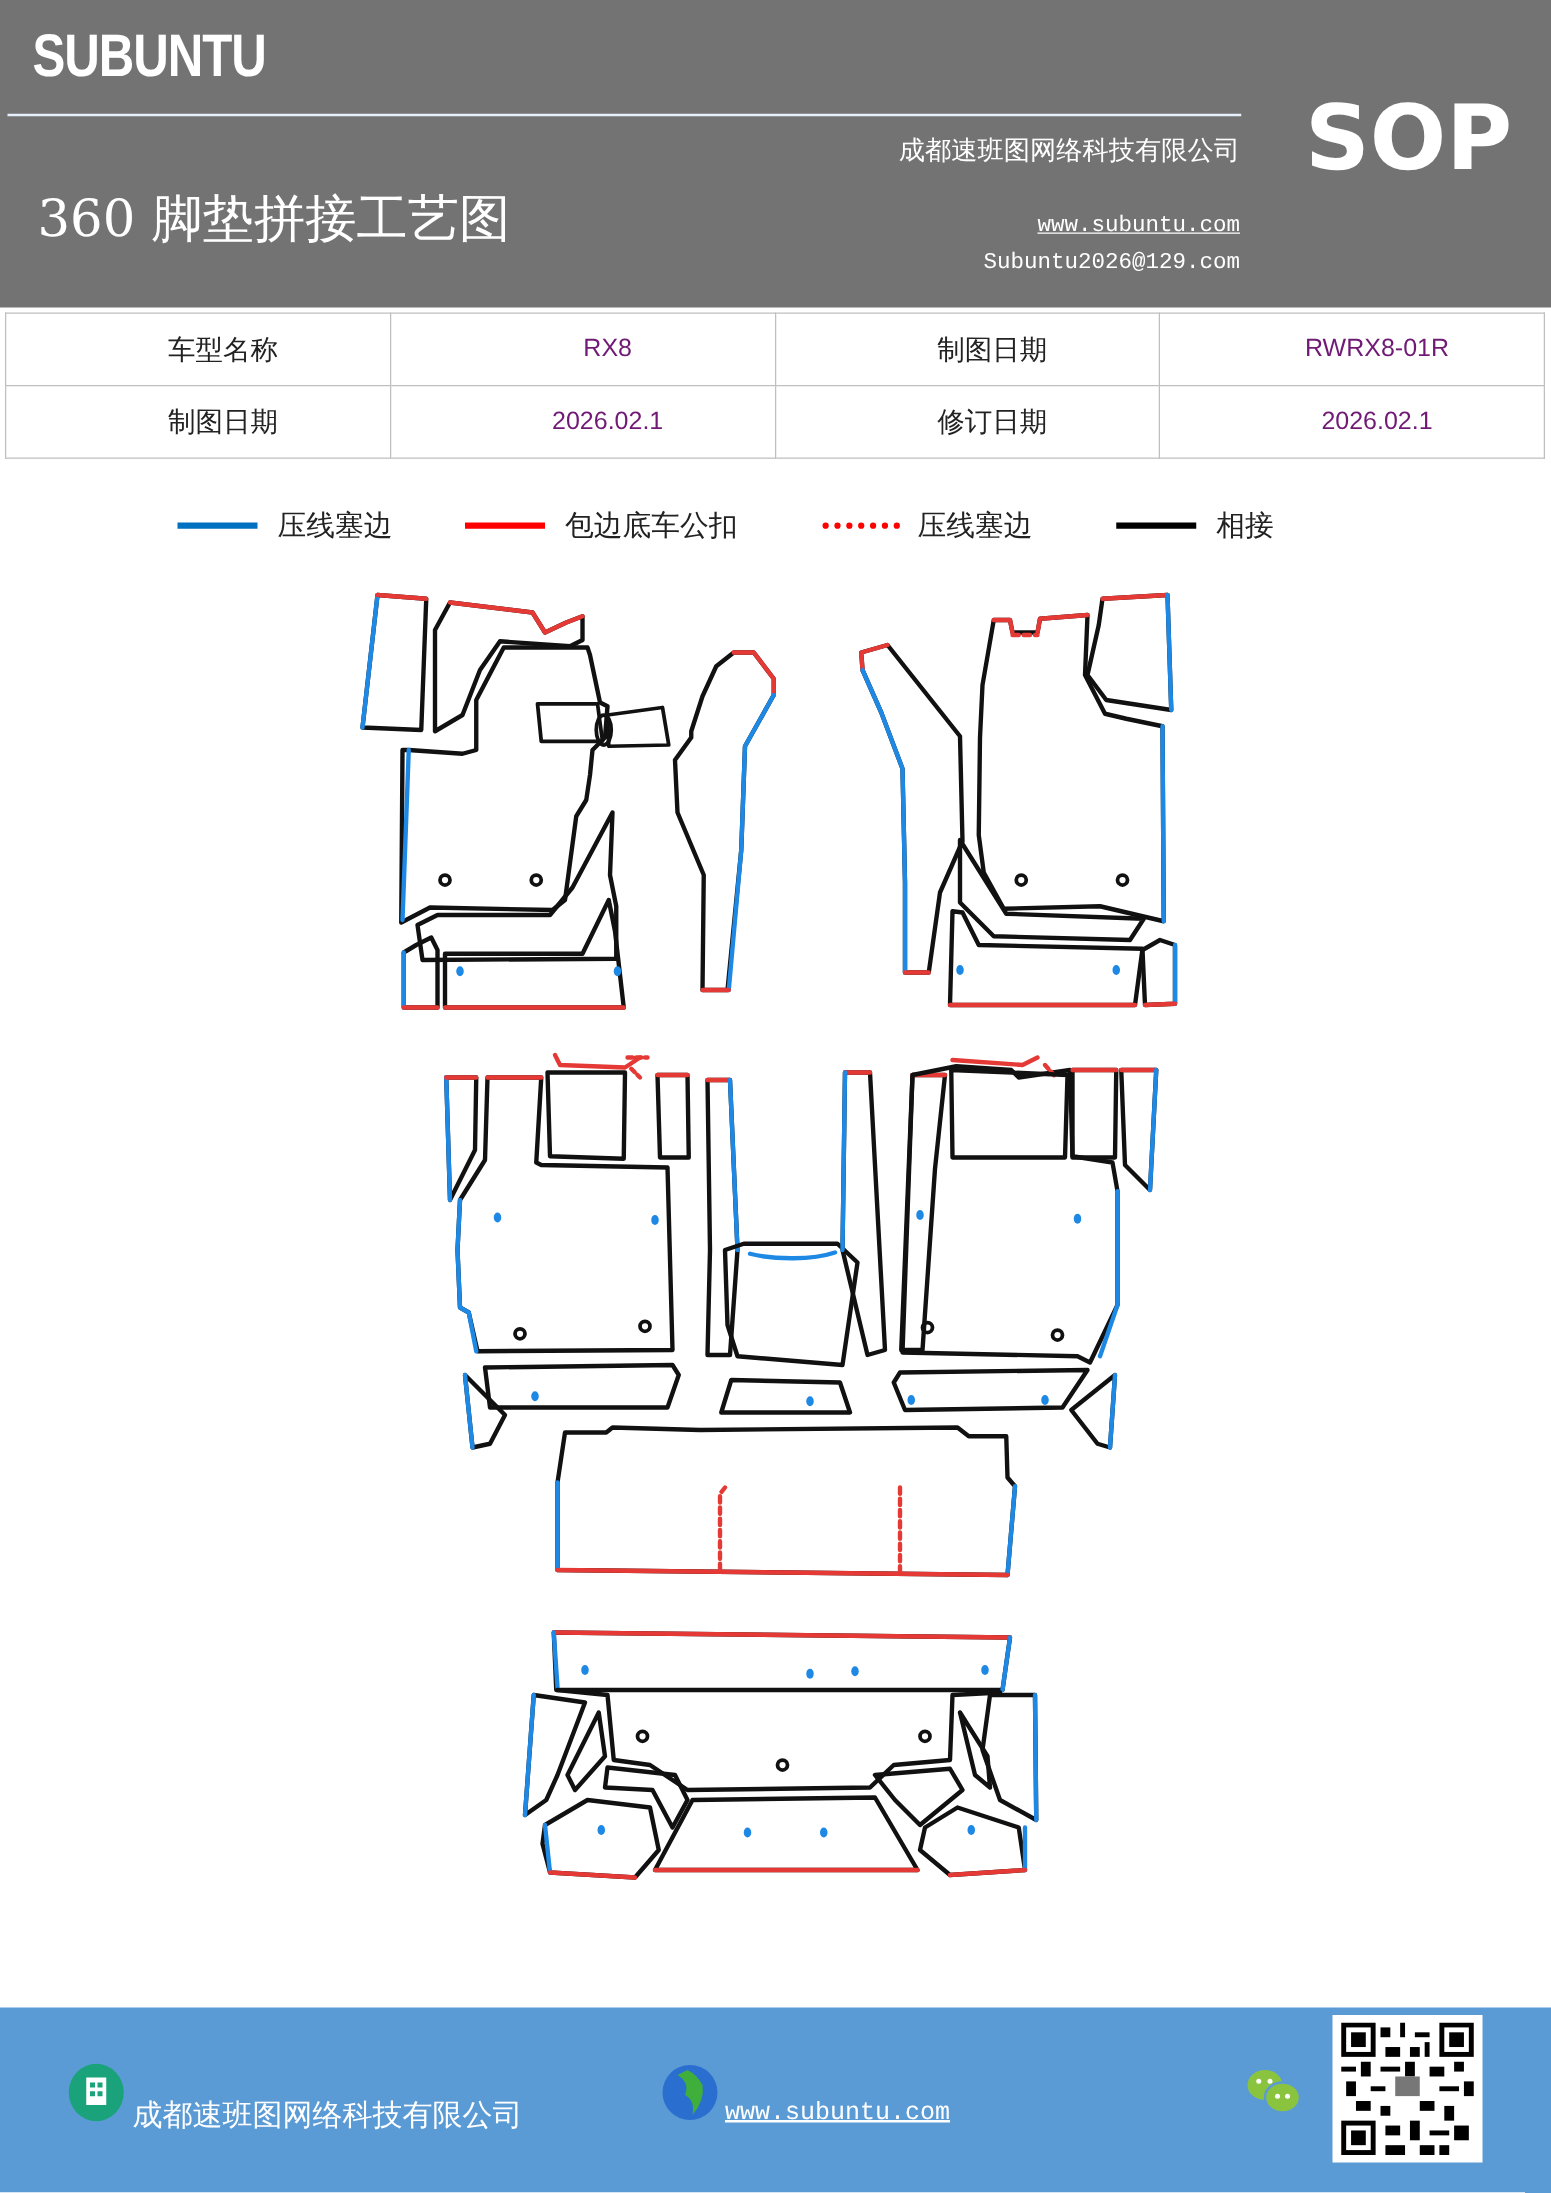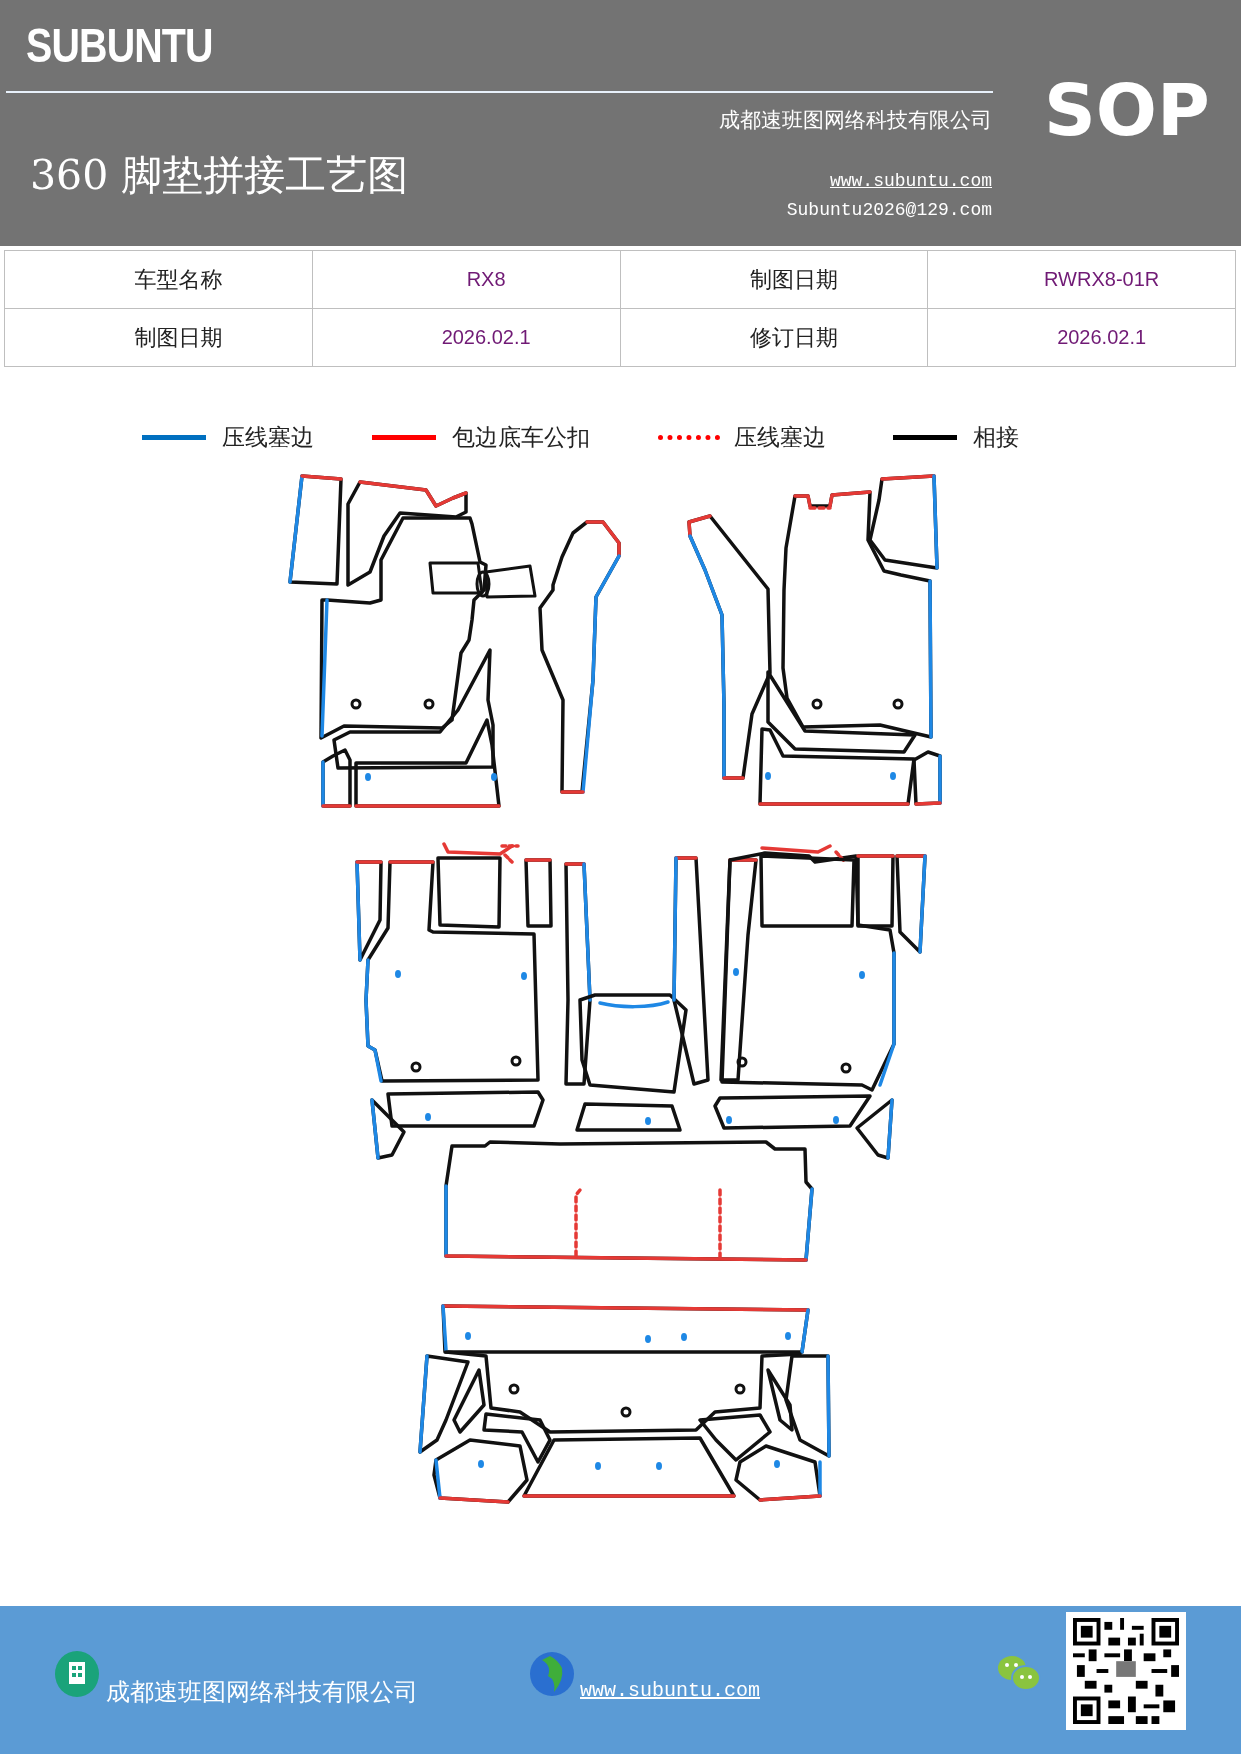--- a/index.html
+++ b/index.html
@@ -10,21 +10,21 @@
   .doc-title { position: absolute; left: 30px; top: 148px; font-size: 41px; color: #fff; font-family: "DejaVu Serif", serif; }
   .company { position: absolute; right: 249px; top: 106px; font-size: 21px; color: #fff; }
   .site { position: absolute; right: 249px; top: 171px; font-size: 18px; color: #fff; text-decoration: underline; font-family: "Liberation Mono", monospace; }
   .email { position: absolute; right: 249px; top: 200px; font-size: 18px; color: #fff; font-family: "Liberation Mono", monospace; }
   .sop { position: absolute; left: 1044px; top: 68px; font-family: "DejaVu Sans", sans-serif; font-size: 72px; font-weight: bold; color: #fff; }
 
   table.info { position: absolute; left: 4px; top: 250px; width: 1232px; border-collapse: collapse; }
   table.info td { border: 1px solid #bfbfbf; height: 58px; text-align: center; width: 25%; font-size: 22px; color: #222; padding-left: 40px; }
   table.info td.val { font-family: "Liberation Sans", sans-serif; font-size: 20px; color: #701a75; }
 
-  .legend { position: absolute; top: 400px; left: 0; width: 1241px; height: 40px; margin-top: 17px; }
+  .legend { position: absolute; top: 400px; left: 0; width: 1241px; height: 40px; }
   .lg { position: absolute; display: flex; align-items: center; top: 0; height: 40px; font-size: 23px; color: #222; }
   .lg .line { width: 64px; height: 5px; margin-right: 16px; }
 
   .diagram { position: absolute; left: 0; top: 460px; width: 1241px; height: 1060px; }
 
   .footer { position: absolute; left: 0; top: 1606px; width: 1241px; height: 148px; background: #5b9bd5; }
   .f-company { position: absolute; left: 106px; top: 70px; font-size: 24px; color: #fff; }
   .f-site { position: absolute; left: 580px; top: 73px; font-size: 20px; color: #fff; text-decoration: underline; font-family: "Liberation Mono", monospace; }
   .qr { position: absolute; left: 1066px; top: 6px; width: 120px; height: 118px; background: #fff; padding: 6px; }
 </style>

